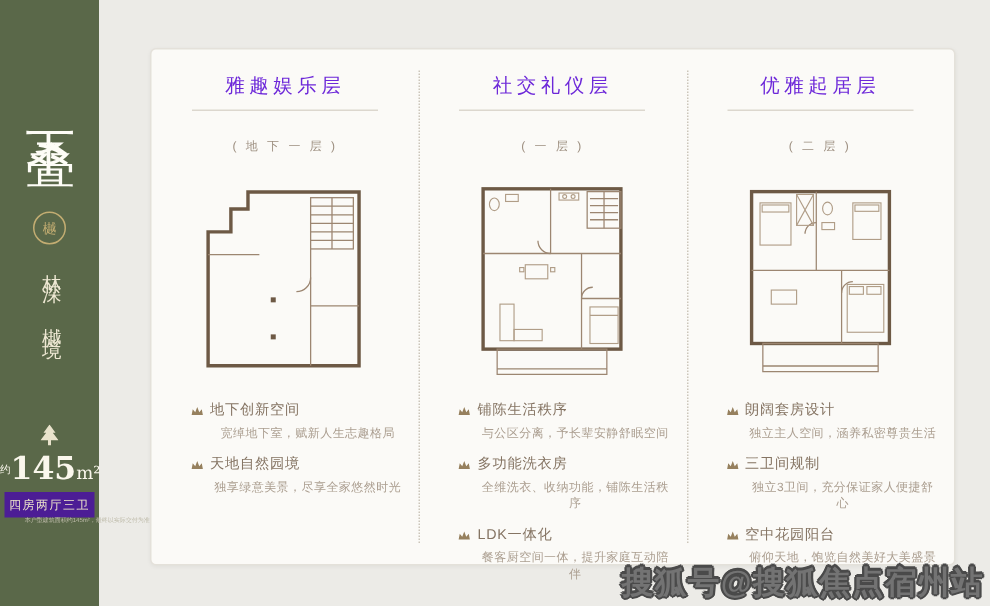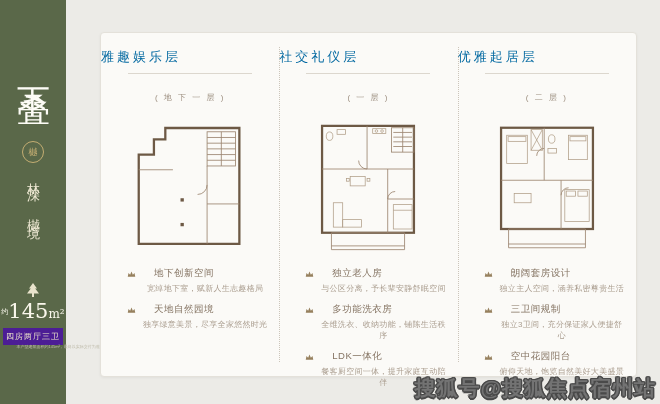--- a/index.html
+++ b/index.html
@@ -17,44 +17,44 @@
         display:flex;align-items:center;justify-content:center;
         color:#c3ad72;font-size:9px;font-family:"DejaVu Serif",serif;}
   .v-sub{position:absolute;top:172px;left:50%;transform:translateX(-50%);
          writing-mode:vertical-rl;text-orientation:upright;
          font-family:"DejaVu Serif",serif;font-size:13px;letter-spacing:7px;
          color:#efe9d4;}
   .tree{position:absolute;top:283px;left:50%;transform:translateX(-50%);}
   .area-line{position:absolute;top:299px;left:0;width:100%;text-align:center;
              color:#faf7ec;white-space:nowrap;}
   .area-approx{font-size:7px;vertical-align:4px;}
-  .area-num{font-family:"DejaVu Serif",serif;font-size:21px;}
+  .area-num{font-family:"DejaVu Serif",serif;font-size:21px;font-weight:bold;}
   .area-unit{font-family:"DejaVu Serif",serif;font-size:12px;}
   .spec-banner{position:absolute;top:328px;left:50%;transform:translateX(-50%);
                background:#4c1d95;color:#ece4ca;font-size:8px;letter-spacing:1px;
                padding:3px 3px;white-space:nowrap;}
   .disclaimer{position:absolute;top:344px;left:0;width:100%;text-align:center;
               font-size:8px;transform:scale(0.5);transform-origin:center top;
               color:#bfbcab;white-space:nowrap;}
 
   
   .card{position:absolute;left:100px;top:32px;width:537px;height:345px;
         background:#fbfaf7;border:1px solid #e4e1da;border-radius:4px;
         box-shadow:0 1px 3px rgba(0,0,0,0.05);display:flex;box-sizing:border-box;}
   .col{width:179px;position:relative;padding-top:15px;box-sizing:border-box;}
   .col:not(:first-child)::before{content:"";position:absolute;left:0;top:14px;bottom:14px;
         border-left:1px dotted #ccc5ba;}
-  .floor-title{text-align:left;font-family:"DejaVu Serif",serif;font-size:13px;
-        letter-spacing:3px;color:#0369a1;}
+  .floor-title{text-align:center;font-family:"DejaVu Serif",serif;font-size:13px;
+        letter-spacing:3px;color:#6d28d9;}
   .floor-rule{width:124px;height:1px;background:#dcd7ce;margin:7px auto 6px auto;}
   .floor-sub{text-align:center;font-size:8px;letter-spacing:2px;color:#9d8f80;margin-top:18px;}
   .plan{display:block;margin:6px auto 0 auto;}
   .features{padding:8px 10px 0 26px;}
   .feature{margin-bottom:9px;}
-  .feature-head{display:flex;align-items:center;gap:18px;}
+  .feature-head{display:flex;align-items:center;gap:4px;}
   .f-title{font-size:9.5px;letter-spacing:0.5px;color:#857463;}
   .f-desc{font-size:8px;letter-spacing:0.3px;color:#ab9e90;margin:3px 0 0 14px;text-align:center;}
 
   
   .watermark{position:absolute;right:4px;bottom:2px;font-size:21px;font-weight:bold;
         letter-spacing:1px;color:#737373;
         text-shadow:-1.5px 0 #4a4a4a,1.5px 0 #4a4a4a,0 -1.5px #4a4a4a,0 1.5px #4a4a4a,
                     -1px -1px #4a4a4a,1px -1px #4a4a4a,-1px 1px #4a4a4a,1px 1px #4a4a4a;}
 </style>
 </head>
@@ -149,21 +149,21 @@
         <rect x="102" y="102" width="20" height="26"></rect>
         <path d="M102,108 H122"></path>
       </g>
     </svg>
     <div class="features">
       <div class="feature">
         <div class="feature-head">
           <svg width="9" height="8" viewBox="0 0 12 9">
               <path d="M1,8 L2,3 L4.2,5.6 L6,1 L7.8,5.6 L10,3 L11,8 Z" fill="#96805e"></path>
             </svg>
-          <span class="f-title">独立老人房</span>
+          <span class="f-title">铺陈生活秩序</span>
         </div>
         <div class="f-desc">与公区分离，予长辈安静舒眠空间</div>
       </div>
       <div class="feature">
         <div class="feature-head">
           <svg width="9" height="8" viewBox="0 0 12 9">
               <path d="M1,8 L2,3 L4.2,5.6 L6,1 L7.8,5.6 L10,3 L11,8 Z" fill="#96805e"></path>
             </svg>
           <span class="f-title">多功能洗衣房</span>
         </div>

